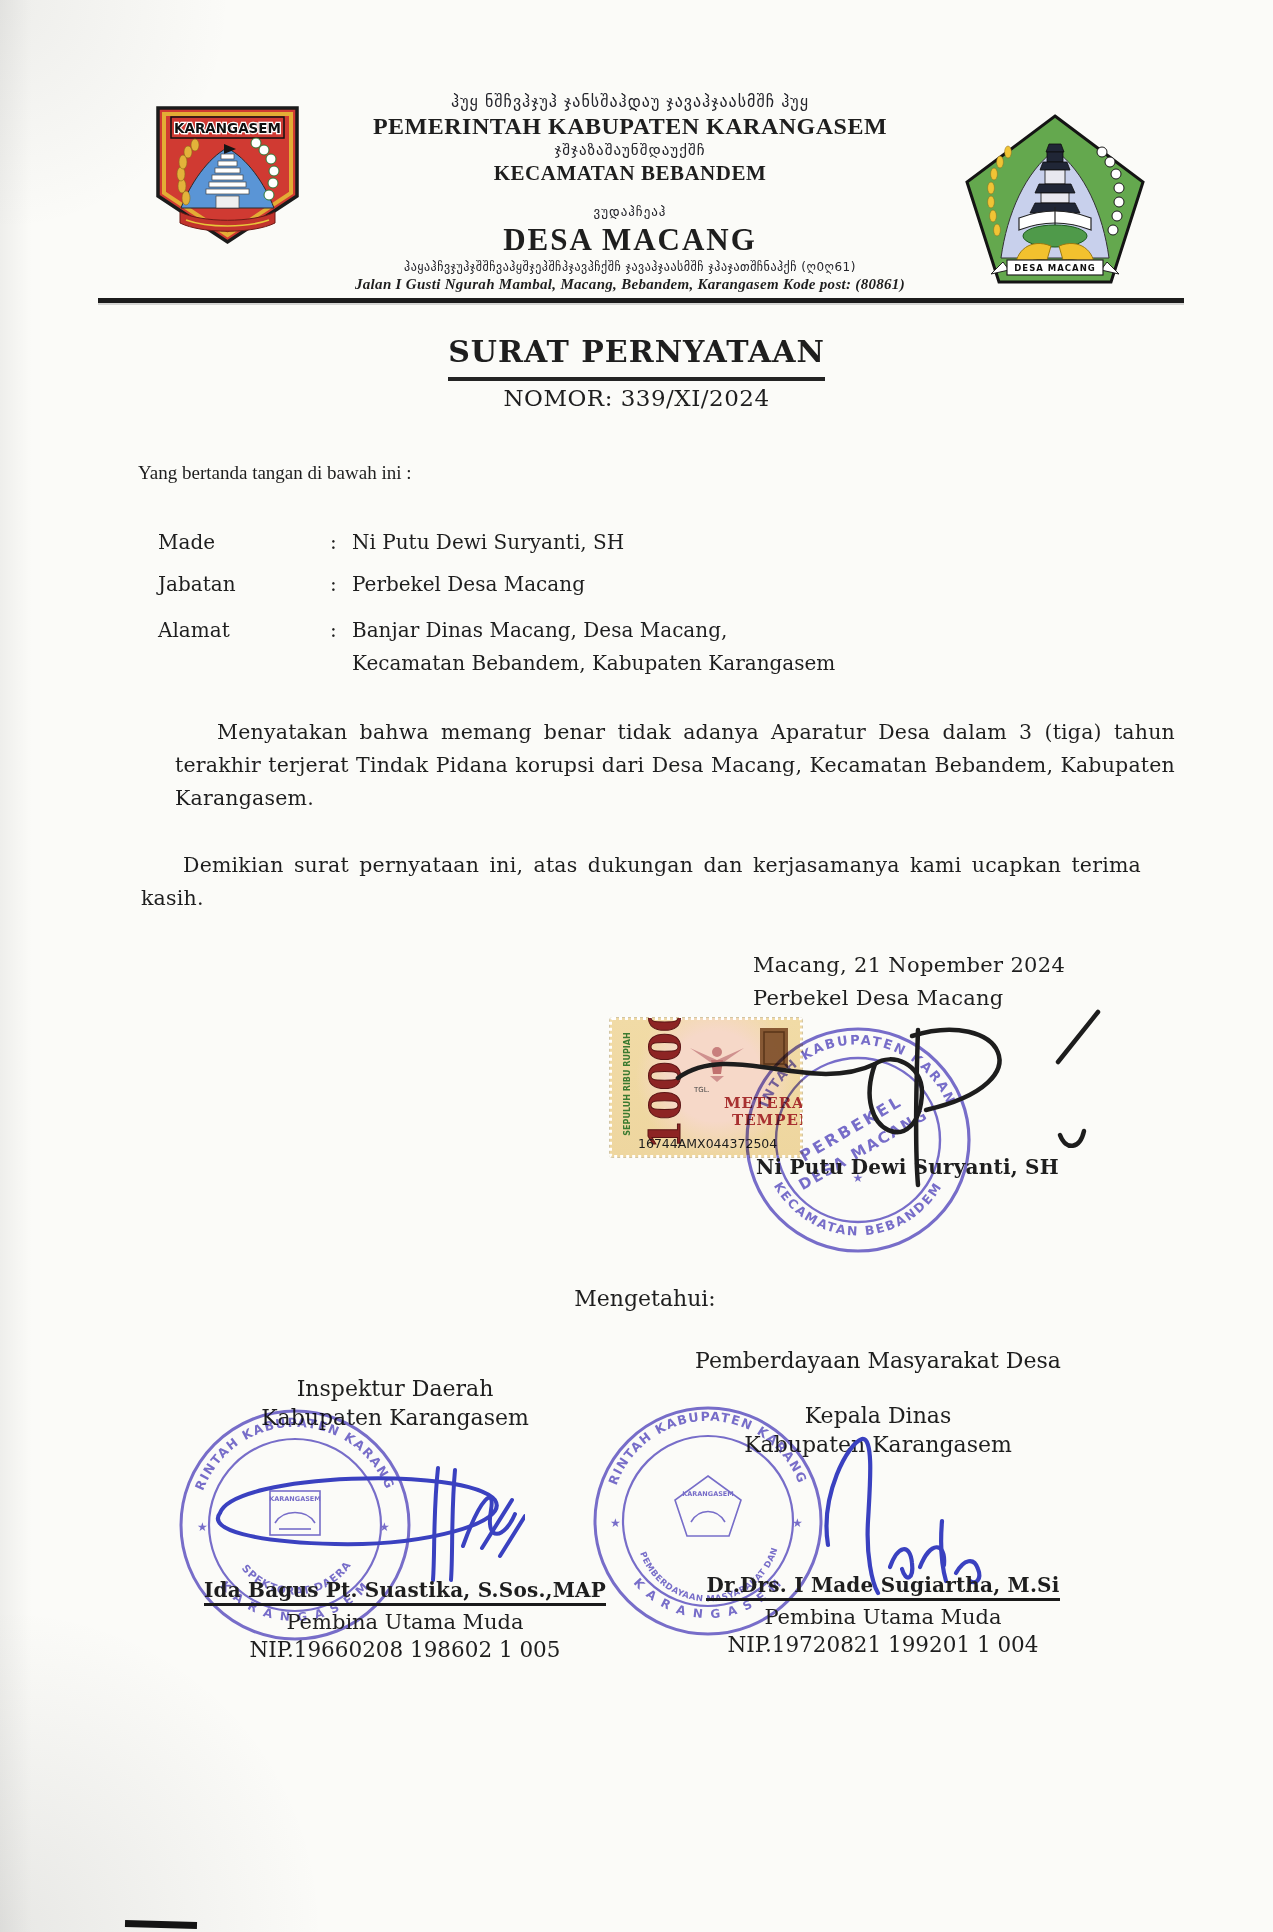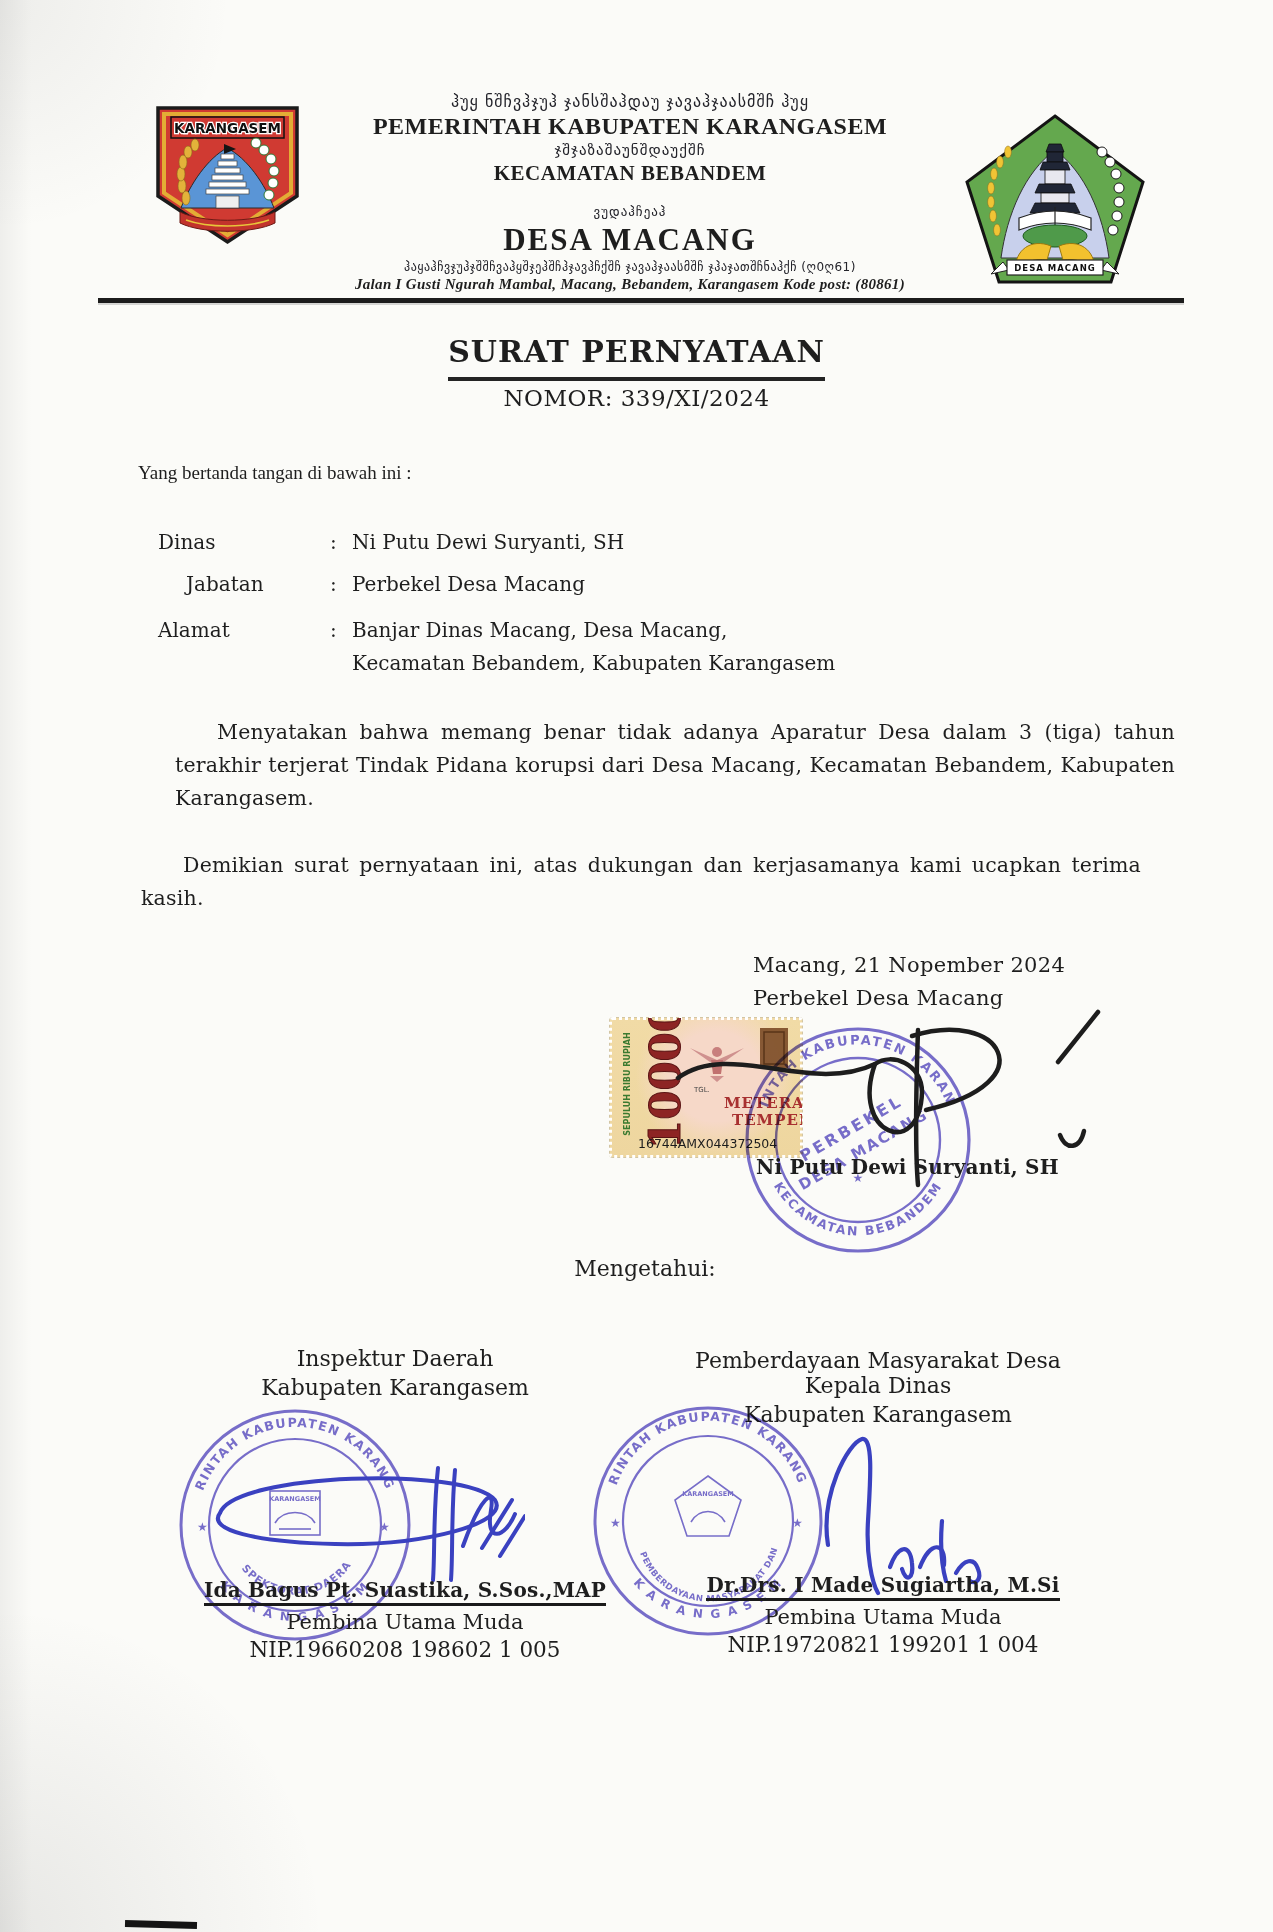--- a/index.html
+++ b/index.html
@@ -26,21 +26,21 @@
   .title-main{font-size:30px;font-weight:bold;letter-spacing:1px;border-bottom:4px solid #242424;padding-bottom:8px;display:inline-block;}
   .title-num{font-size:23px;letter-spacing:.5px;}
   .opening{font-size:19px;}
   .fld{font-size:20px;}
   .para{font-size:20.5px;line-height:33px;text-align:justify;text-indent:42px;letter-spacing:.2px;}
   .sig-line{font-size:21px;letter-spacing:.3px;}
   .name-bold{font-size:20px;font-weight:bold;letter-spacing:.2px;}
   .name-underline{border-bottom:3px solid #1a1a1a;padding-bottom:1px;display:inline-block;}
   .rank{font-size:21px;}
   .nip{font-size:21.5px;}
-  .ack-title{font-size:22px;}
+  .ack-title{font-size:22px;margin-top:30px;}
   
   .meterai{
     position:absolute;left:610px;top:1018px;width:192px;height:139px;
     background:radial-gradient(circle at 55% 42%, #f6d8c8 0 34%, transparent 60%),
                linear-gradient(#f1dba6,#eed69f);
     border-radius:3px;outline:3px dotted #ffffff;outline-offset:-2px;
     box-shadow:0 0 0 1px rgba(160,130,60,.45);
   }
   .stampsvg{position:absolute;mix-blend-mode:multiply;opacity:.82;}
   .sigsvg{position:absolute;}
@@ -146,26 +146,26 @@
   <div class="divider"></div>
 
   <div class="abs center" style="left:0;top:334px;width:1273px;">
     <span class="title-main">SURAT PERNYATAAN</span>
     <div class="title-num" style="margin-top:4px;">NOMOR: 339/XI/2024</div>
   </div>
 
   <div class="abs opening times" style="left:138px;top:462px;">Yang bertanda tangan di bawah ini :</div>
 
   <div class="abs fld" style="left:158px;top:530px;">
-    <span>Dinas</span>
+    <span>Made</span>
   </div>
   <div class="abs fld" style="left:330px;top:530px;">:</div>
   <div class="abs fld" style="left:352px;top:530px;">Ni Putu Dewi Suryanti, SH</div>
 
-  <div class="abs fld" style="left:158px;top:572px;margin-left:28px;">
+  <div class="abs fld" style="left:158px;top:572px;">
     <span>Jabatan</span>
   </div>
   <div class="abs fld" style="left:330px;top:572px;">:</div>
   <div class="abs fld" style="left:352px;top:572px;">Perbekel Desa Macang</div>
 
   <div class="abs fld" style="left:158px;top:618px;">
     <span>Alamat</span>
   </div>
   <div class="abs fld" style="left:330px;top:618px;">:</div>
   <div class="abs fld" style="left:352px;top:618px;">Banjar Dinas Macang, Desa Macang,</div>

